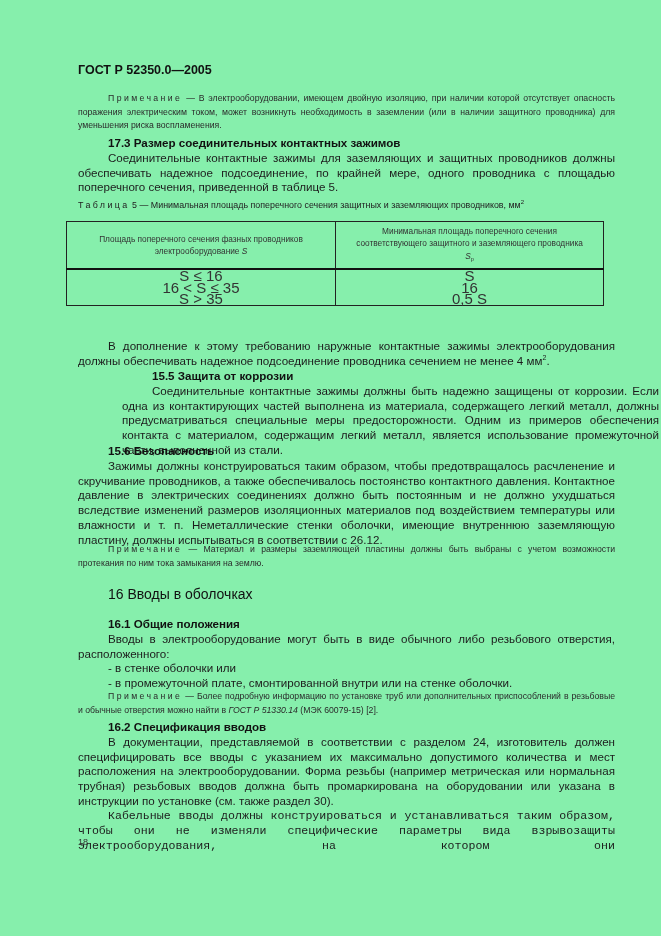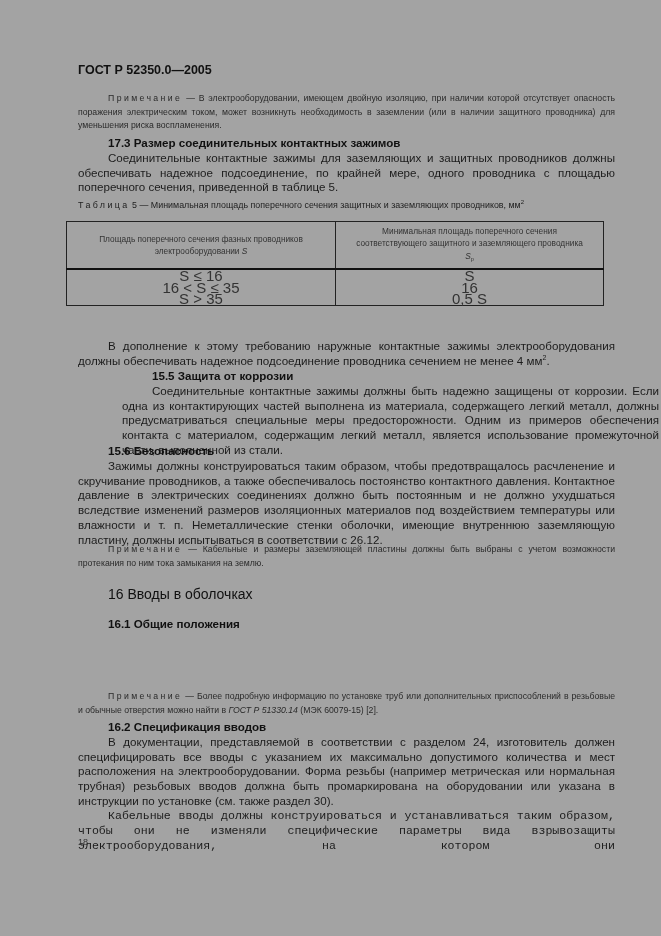--- a/index.html
+++ b/index.html
@@ -1,18 +1,18 @@
 <!DOCTYPE html>
 <html><head>
   <meta charset="utf-8">
   <style>
     html, body { margin: 0; padding: 0; background: #ffffff; }
     body { width: 661px; height: 936px; position: relative; overflow: hidden;
            font-family: "Liberation Sans", sans-serif; color: #1a1a1a; }
-    .page { position: absolute; left: 0; top: 0; width: 661px; height: 936px; background: #a3a3a3; }
+    .page { position: absolute; left: 0; top: 0; width: 661px; height: 936px; background: #86efac; }
     .doc-header { position: absolute; left: 78px; top: 63px; font-size: 12.5px; font-weight: bold; color: #111; }
     .block { position: absolute; left: 78px; width: 537px; }
     .body-text { font-size: 11.6px; line-height: 14.8px; text-align: justify; text-align-last: left; color: #1c1c1c; }
     .body-text p { margin: 0; text-indent: 30px; }
     .note { font-size: 8.7px; line-height: 13.6px; text-align: justify; color: #2a2a2a; }
     .note p { margin: 0; text-indent: 30px; }
     .spaced { letter-spacing: 2.4px; }
     .h2 { font-size: 11.6px; font-weight: bold; line-height: 14.8px; padding-left: 30px; color: #111; }
     .h1 { font-size: 14px; font-weight: normal; padding-left: 30px; color: #111; }
     .caption { font-size: 8.9px; color: #222; white-space: nowrap; }
@@ -46,21 +46,21 @@
       </div>
   </div>
 
   <div class="block caption" style="top:200px;"><span class="spaced">Таблица</span><span> 5 — Минимальная площадь поперечного сечения защитных и заземляющих проводников, мм</span><sup>2</sup></div>
 
   <table class="t5">
     <tbody>
         <tr class="head">
       <td class="c1">
         <span>Площадь поперечного сечения фазных проводников</span><br>
-        <span>электрооборудовании </span><i>S</i>
+        <span>электрооборудование </span><i>S</i>
       </td>
       <td>
         <span>Минимальная площадь поперечного сечения</span><br>
         <span>соответствующего защитного и заземляющего проводника</span><br>
         <i>S</i><span class="sub">p</span>
       </td>
     </tr>
     <tr class="body">
       <td class="c1">
         <span>S ≤ 16</span><br>
@@ -88,27 +88,32 @@
   </div>
 
   <div class="block" style="top:444px;">
     <div class="h2">15.6  Безопасность</div>
     <div class="body-text">
         <p>Зажимы должны конструироваться таким образом, чтобы предотвращалось расчленение и скручивание проводников, а также обеспечивалось постоянство контактного давления. Контактное давление в электрических соединениях должно быть постоянным и не должно ухудшаться вследствие изменений размеров изоляционных материалов под воздействием температуры или влажности и т. п. Неметаллические стенки оболочки, имеющие внутреннюю заземляющую пластину, должны испытываться в соответствии с 26.12.</p>
       </div>
   </div>
 
   <div class="block note" style="top:543px;">
-    <p><span class="spaced">Примечание</span><span> — Кабельные и размеры заземляющей пластины должны быть выбраны с учетом возможности протекания по ним тока замыкания на землю.</span></p>
+    <p><span class="spaced">Примечание</span><span> — Материал и размеры заземляющей пластины должны быть выбраны с учетом возможности протекания по ним тока замыкания на землю.</span></p>
   </div>
 
   <div class="block h1" style="top:586px;">16  Вводы в оболочках</div>
 
   <div class="block" style="top:617px;">
     <div class="h2">16.1  Общие положения</div>
+    <div class="body-text">
+      <p>Вводы в электрооборудование могут быть в виде обычного либо резьбового отверстия, расположенного:</p>
+      <div class="list-item">-  в стенке оболочки  или</div>
+      <div class="list-item">-  в промежуточной плате, смонтированной внутри или на стенке оболочки.</div>
+    </div>
   </div>
 
   <div class="block note" style="top:690px;">
     <p><span class="spaced">Примечание</span><span> — Более подробную информацию по установке труб или дополнительных приспособлений в резьбовые и обычные отверстия можно найти в </span><i>ГОСТ Р 51330.14</i><span> (МЭК 60079-15) [2].</span></p>
   </div>
 
   <div class="block" style="top:720px;">
     <div class="h2">16.2  Спецификация вводов</div>
     <div class="body-text">
         <p>В документации, представляемой в соответствии с разделом 24, изготовитель должен специфицировать все вводы с указанием их максимально допустимого количества и мест расположения на электрооборудовании. Форма резьбы (например метрическая или нормальная трубная) резьбовых вводов должна быть промаркирована на оборудовании или указана в инструкции по установке (см. также раздел 30).</p>

